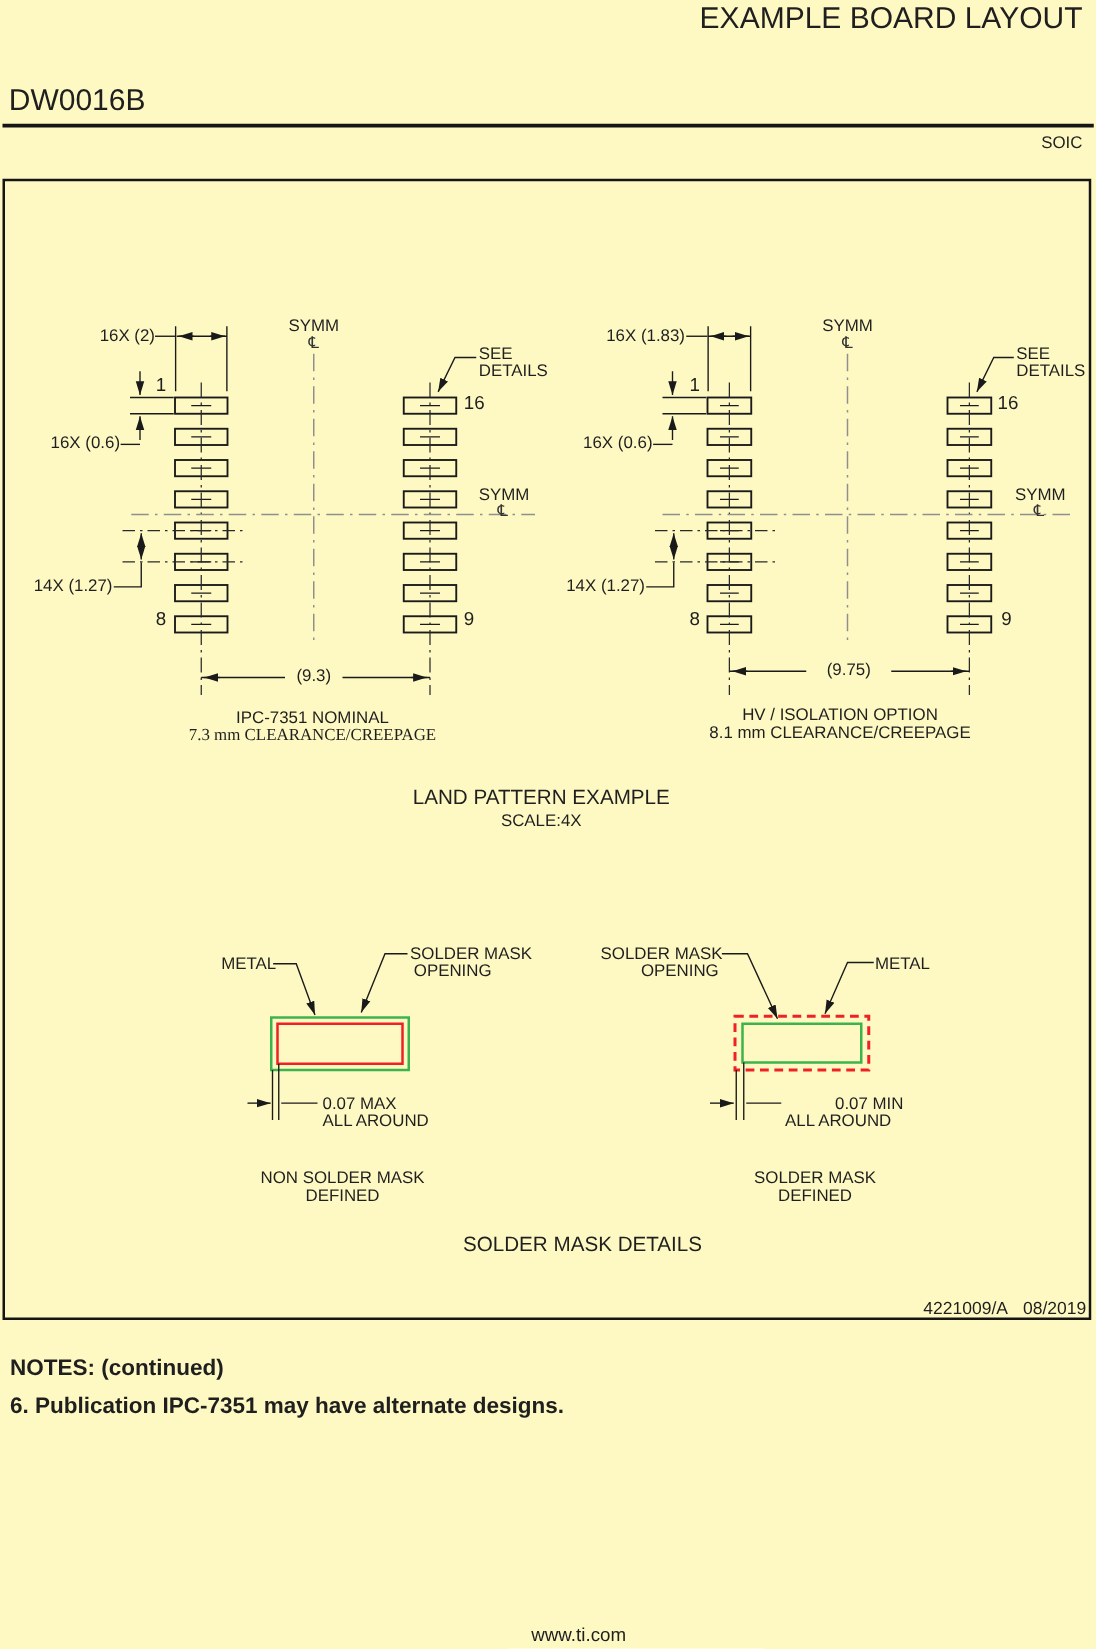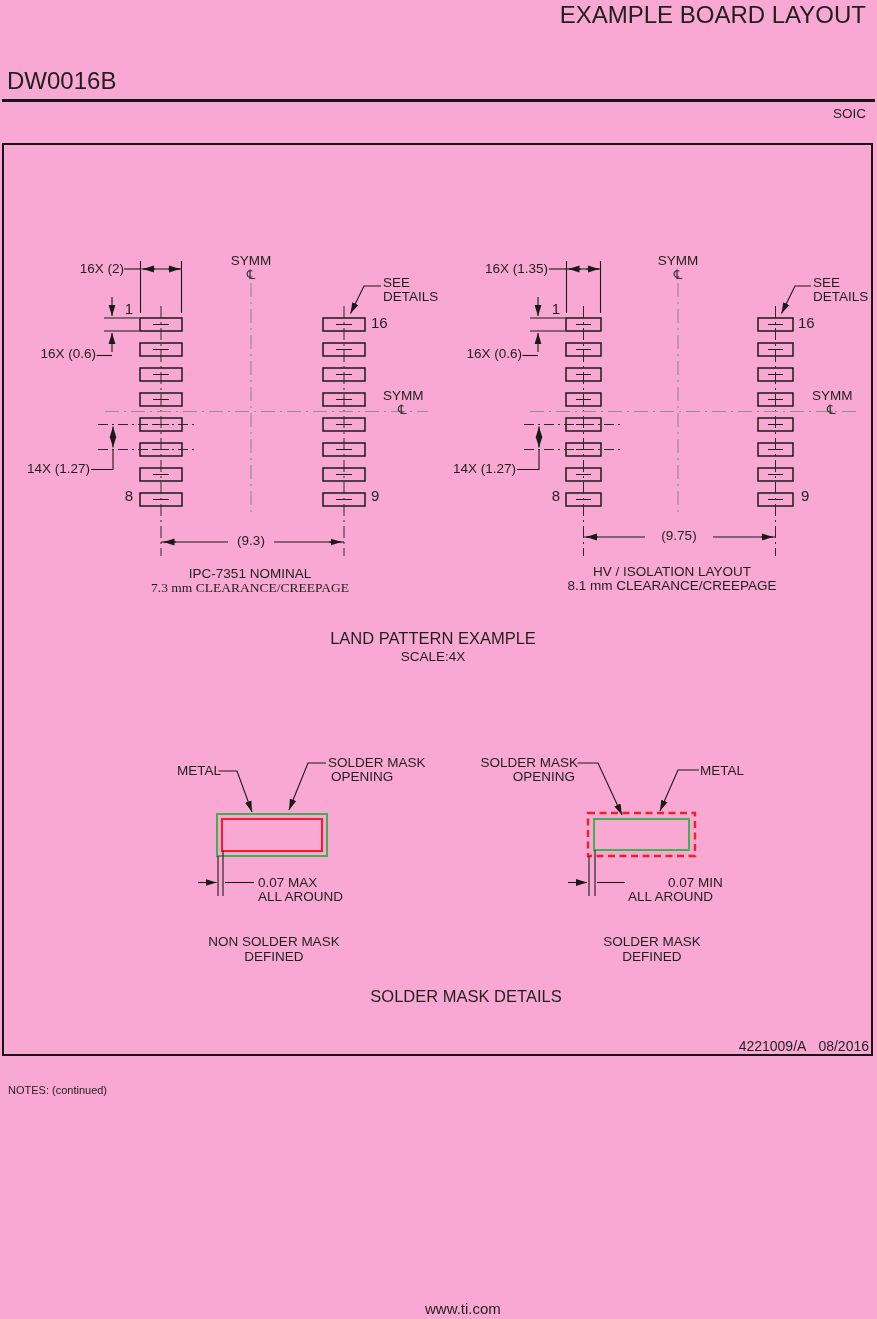--- a/index.html
+++ b/index.html
@@ -1,31 +1,31 @@
 <!DOCTYPE html>
 <html><head>
 <meta charset="utf-8">
 <style>
   html,body{margin:0;padding:0;background:#fff;}
-  .page{position:relative;width:877px;height:1319px;background:#f9a8d4;overflow:hidden;
+  .page{position:relative;width:877px;height:1319px;background:#fef9c3;overflow:hidden;
         font-family:"Liberation Sans",sans-serif;color:#1f1f1f;}
   .lbl{position:absolute;font-size:13.5px;line-height:1.05;white-space:nowrap;color:#1f1f1f;}
   .r{transform:translateX(-100%);text-align:center;}
   .c{transform:translateX(-50%);}
   .pin{font-size:15px;}
   .big{font-size:16.5px;}
   .h1{font-size:24px;}
   .h2{font-size:20px;}
   .clsym{font-family:"DejaVu Sans",sans-serif;font-size:13px;color:#333;}
   .rule{position:absolute;left:2px;top:99px;width:873px;height:3px;background:#151515;}
   .frame{position:absolute;left:2px;top:143px;width:867px;height:909px;border:2px solid #151515;}
   .art{position:absolute;left:0;top:0;width:877px;height:1319px;}
   .rev{position:absolute;top:1038px;left:869px;transform:translateX(-100%);
        font-size:14px;display:flex;gap:12px;white-space:nowrap;}
-  .note{position:absolute;left:8px;font-size:11px;white-space:nowrap;}
+  .note{position:absolute;left:8px;font-size:18px;white-space:nowrap;font-weight:bold;}
   .url{font-size:15px;}
 </style>
 </head>
 <body>
 
 <div class="page">
 
   <div class="lbl h1" style="left:866px;top:2px;transform:translateX(-100%);">EXAMPLE BOARD LAYOUT</div>
   <div class="lbl h1" style="left:7px;top:68px;">DW0016B</div>
   <div class="rule"></div>
@@ -185,35 +185,35 @@
   <div class="lbl r" style="left:96px;top:347px;">16X (0.6)</div>
   <div class="lbl" style="left:383px;top:389px;">SYMM</div>
   <div class="lbl clsym" style="left:398px;top:403px;">℄</div>
   <div class="lbl r" style="left:90px;top:462px;">14X (1.27)</div>
   <div class="lbl pin r" style="left:133px;top:488px;">8</div>
   <div class="lbl pin" style="left:371px;top:488px;">9</div>
   <div class="lbl c" style="left:251px;top:534px;">(9.3)</div>
   <div class="lbl c" style="left:250px;top:567px;">IPC-7351 NOMINAL</div>
   <div class="lbl c" style="left:250px;top:581px;font-family:Liberation Serif, serif;">7.3 mm CLEARANCE/CREEPAGE</div>
 
-  <div class="lbl r" style="left:548px;top:262px;">16X (1.35)</div>
+  <div class="lbl r" style="left:548px;top:262px;">16X (1.83)</div>
   <div class="lbl c" style="left:678px;top:254px;">SYMM</div>
   <div class="lbl c clsym" style="left:678px;top:268px;">℄</div>
   <div class="lbl" style="left:813px;top:276px;">SEE</div>
   <div class="lbl" style="left:813px;top:290px;">DETAILS</div>
   <div class="lbl pin r" style="left:560px;top:301px;">1</div>
   <div class="lbl pin" style="left:798px;top:315px;">16</div>
   <div class="lbl r" style="left:522px;top:347px;">16X (0.6)</div>
   <div class="lbl" style="left:812px;top:389px;">SYMM</div>
   <div class="lbl clsym" style="left:827px;top:403px;">℄</div>
   <div class="lbl r" style="left:516px;top:462px;">14X (1.27)</div>
   <div class="lbl pin r" style="left:560px;top:488px;">8</div>
   <div class="lbl pin" style="left:801px;top:488px;">9</div>
   <div class="lbl c" style="left:679px;top:529px;">(9.75)</div>
-  <div class="lbl c" style="left:672px;top:565px;">HV / ISOLATION LAYOUT</div>
+  <div class="lbl c" style="left:672px;top:565px;">HV / ISOLATION OPTION</div>
   <div class="lbl c" style="left:672px;top:579px;">8.1 mm CLEARANCE/CREEPAGE</div>
 
   <div class="lbl big c" style="left:433px;top:630px;">LAND PATTERN EXAMPLE</div>
   <div class="lbl c" style="left:433px;top:650px;">SCALE:4X</div>
 
   <div class="lbl" style="left:177px;top:764px;">METAL</div>
   <div class="lbl" style="left:328px;top:756px;">SOLDER MASK</div>
   <div class="lbl" style="left:331px;top:770px;">OPENING</div>
   <div class="lbl" style="left:258px;top:876px;">0.07 MAX</div>
   <div class="lbl" style="left:258px;top:890px;">ALL AROUND</div>
@@ -225,20 +225,21 @@
   <div class="lbl" style="left:700px;top:764px;">METAL</div>
   <div class="lbl" style="left:628px;top:876px;margin-left:40px;">0.07 MIN</div>
   <div class="lbl" style="left:628px;top:890px;">ALL AROUND</div>
   <div class="lbl c" style="left:652px;top:935px;">SOLDER MASK</div>
   <div class="lbl c" style="left:652px;top:950px;">DEFINED</div>
 
   <div class="lbl big c" style="left:466px;top:988px;">SOLDER MASK DETAILS</div>
 
   <div class="rev">
     <span>4221009/A</span>
-    <span>08/2016</span>
+    <span>08/2019</span>
   </div>
 
   <div class="note" style="top:1084px;">NOTES: (continued)</div>
+  <div class="note" style="top:1114px;">6. Publication IPC-7351 may have alternate designs.</div>
 
   <div class="lbl url" style="left:425px;top:1301px;">www.ti.com</div>
 
 </div>
 
 </body></html>

